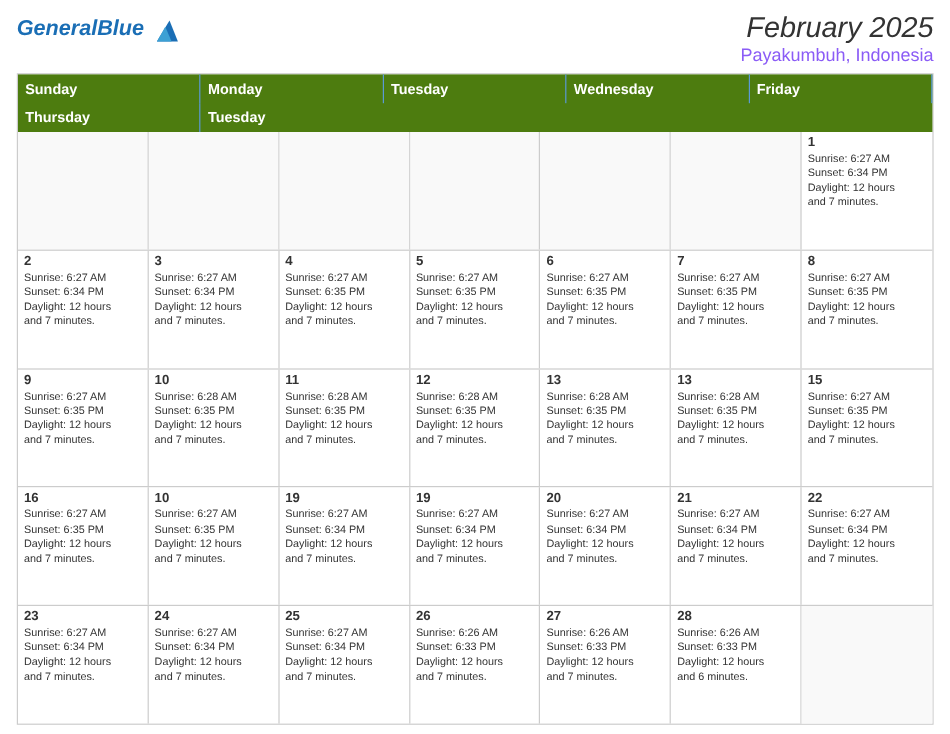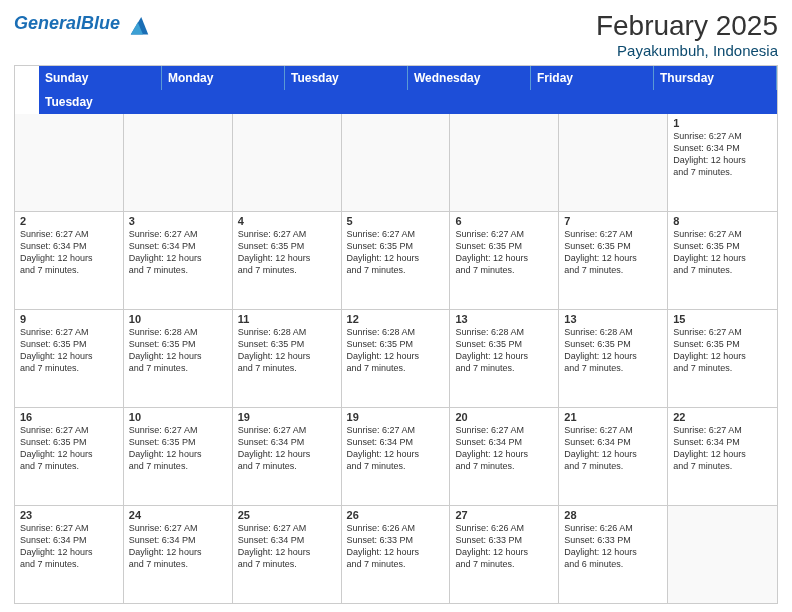--- a/index.html
+++ b/index.html
@@ -39,39 +39,39 @@
     }
     .logo-icon {
       width: 28px;
       height: 28px;
       margin-left: 2px;
     }
     .title-block {
       text-align: right;
     }
     .month-title {
-      font-size: 28px;
+      font-size: 24px;
       font-weight: normal;
       color: #333;
+      font-style: italic;
     }
     .location-title {
       font-size: 15px;
-      color: #0c4a6e;
+      color: #8b5cf6;
     }
     .calendar {
       flex: 1;
       display: flex;
       flex-direction: column;
       border: 1px solid #ccc;
     }
     .cal-header {
       display: grid;
-      grid-template-columns: repeat(6, 1fr);
-      background: #1d4ed8;
-      margin-left: 24px;
+      grid-template-columns: repeat(5, 1fr);
+      background: #4d7c0f;
     }
     .cal-header-cell {
       color: #fff;
       font-size: 12px;
       font-weight: bold;
       padding: 5px 6px;
       text-align: left;
       border-right: 1px solid #5a9ad4;
     }
     .cal-header-cell:last-child { border-right: none; }

